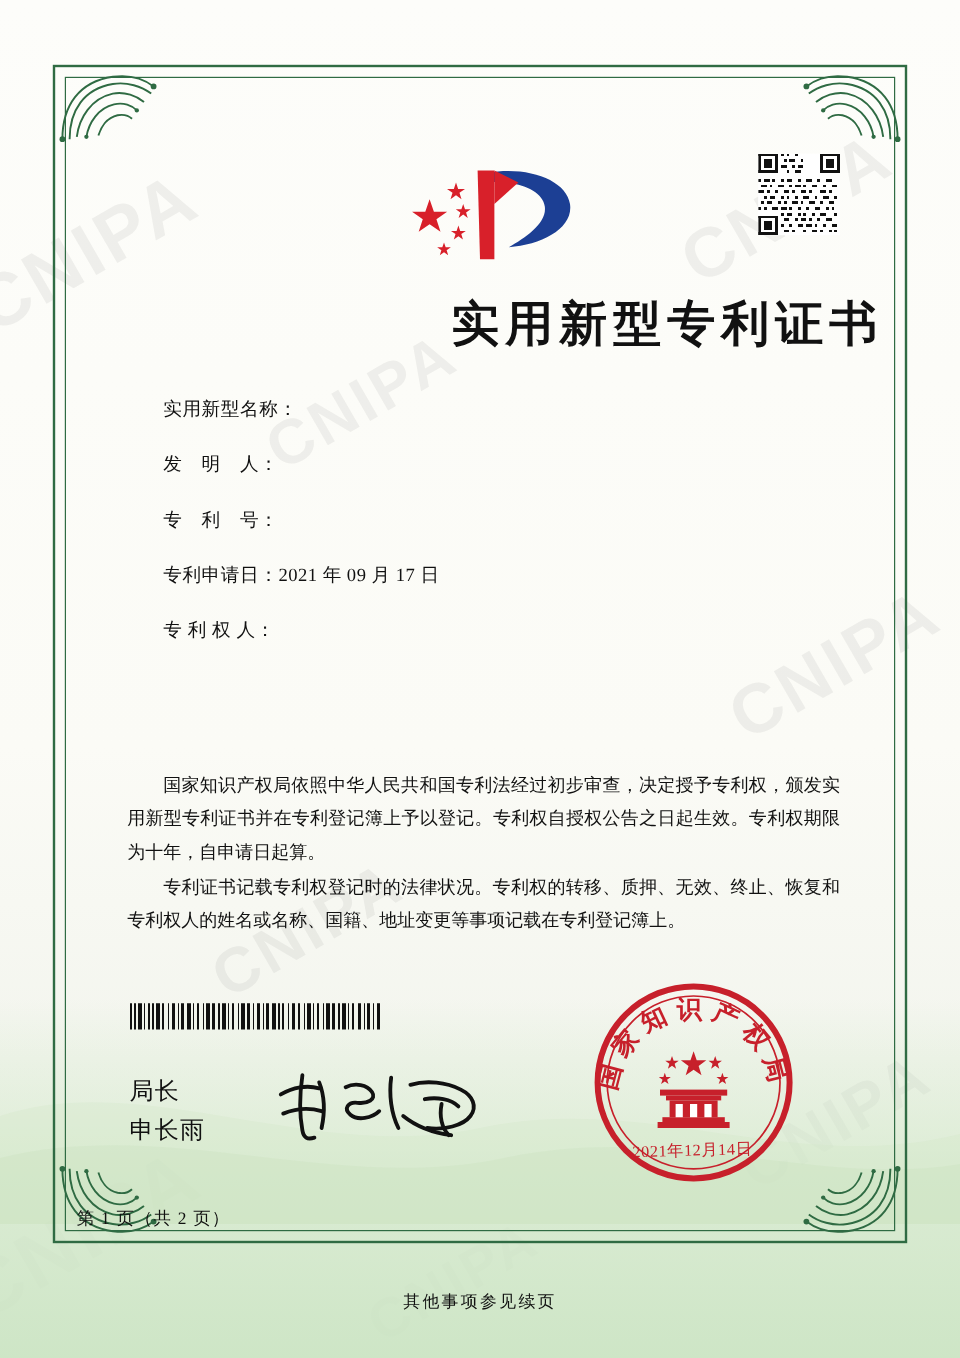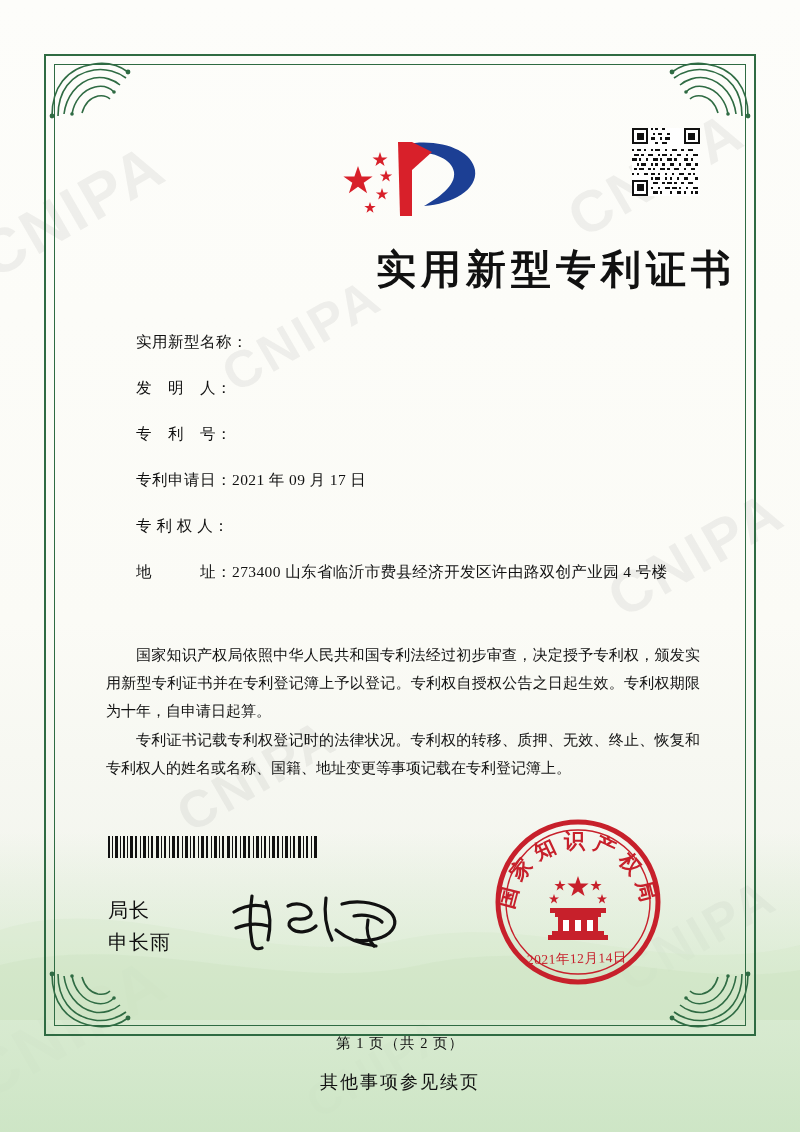--- a/index.html
+++ b/index.html
@@ -193,32 +193,31 @@
     text-align: center;
     font-size: 13.5px;
     color: #c7202b;
     letter-spacing: 0.5px;
     transform: rotate(-1.5deg);
   }
 
   .page-no {
     position: absolute;
     left: 0; right: 0; top: 932px;
-    text-align: center;
+    text-align: left;
     font-size: 14.5px;
     color: #111;
     letter-spacing: 1px;
-    margin-top: 28px;
   }
 
   .footnote {
     position: absolute;
     left: 0; right: 0; bottom: 38px;
     text-align: center;
-    font-size: 18px;
+    font-size: 14px;
     color: #111;
     letter-spacing: 2px;
   }
 </style>
 </head>
 <body>
 
 <div class="page">
 
   <div class="wm wm1">CNIPA</div>
@@ -460,24 +459,20 @@
       <div class="field-row">
         <span class="field-label">专　利　号：</span>
       </div>
       <div class="field-row">
         <span class="field-label">专利申请日：</span>
         <span class="field-value">2021 年 09 月 17 日</span>
       </div>
       <div class="field-row">
         <span class="field-label">专 利 权 人：</span>
       </div>
-      <div class="field-row">
-        <span class="field-label">地　　　址：</span>
-        <span class="field-value">273400 山东省临沂市费县经济开发区许由路双创产业园 4 号楼</span>
-      </div>
     </div>
 
     <div class="paragraphs">
       <p>国家知识产权局依照中华人民共和国专利法经过初步审查，决定授予专利权，颁发实用新型专利证书并在专利登记簿上予以登记。专利权自授权公告之日起生效。专利权期限为十年，自申请日起算。</p>
       <p>专利证书记载专利权登记时的法律状况。专利权的转移、质押、无效、终止、恢复和专利权人的姓名或名称、国籍、地址变更等事项记载在专利登记簿上。</p>
     </div>
 
     <div class="barcode">
       <svg viewBox="0 0 212 22" shape-rendering="crispEdges">
         <g fill="#111111">

